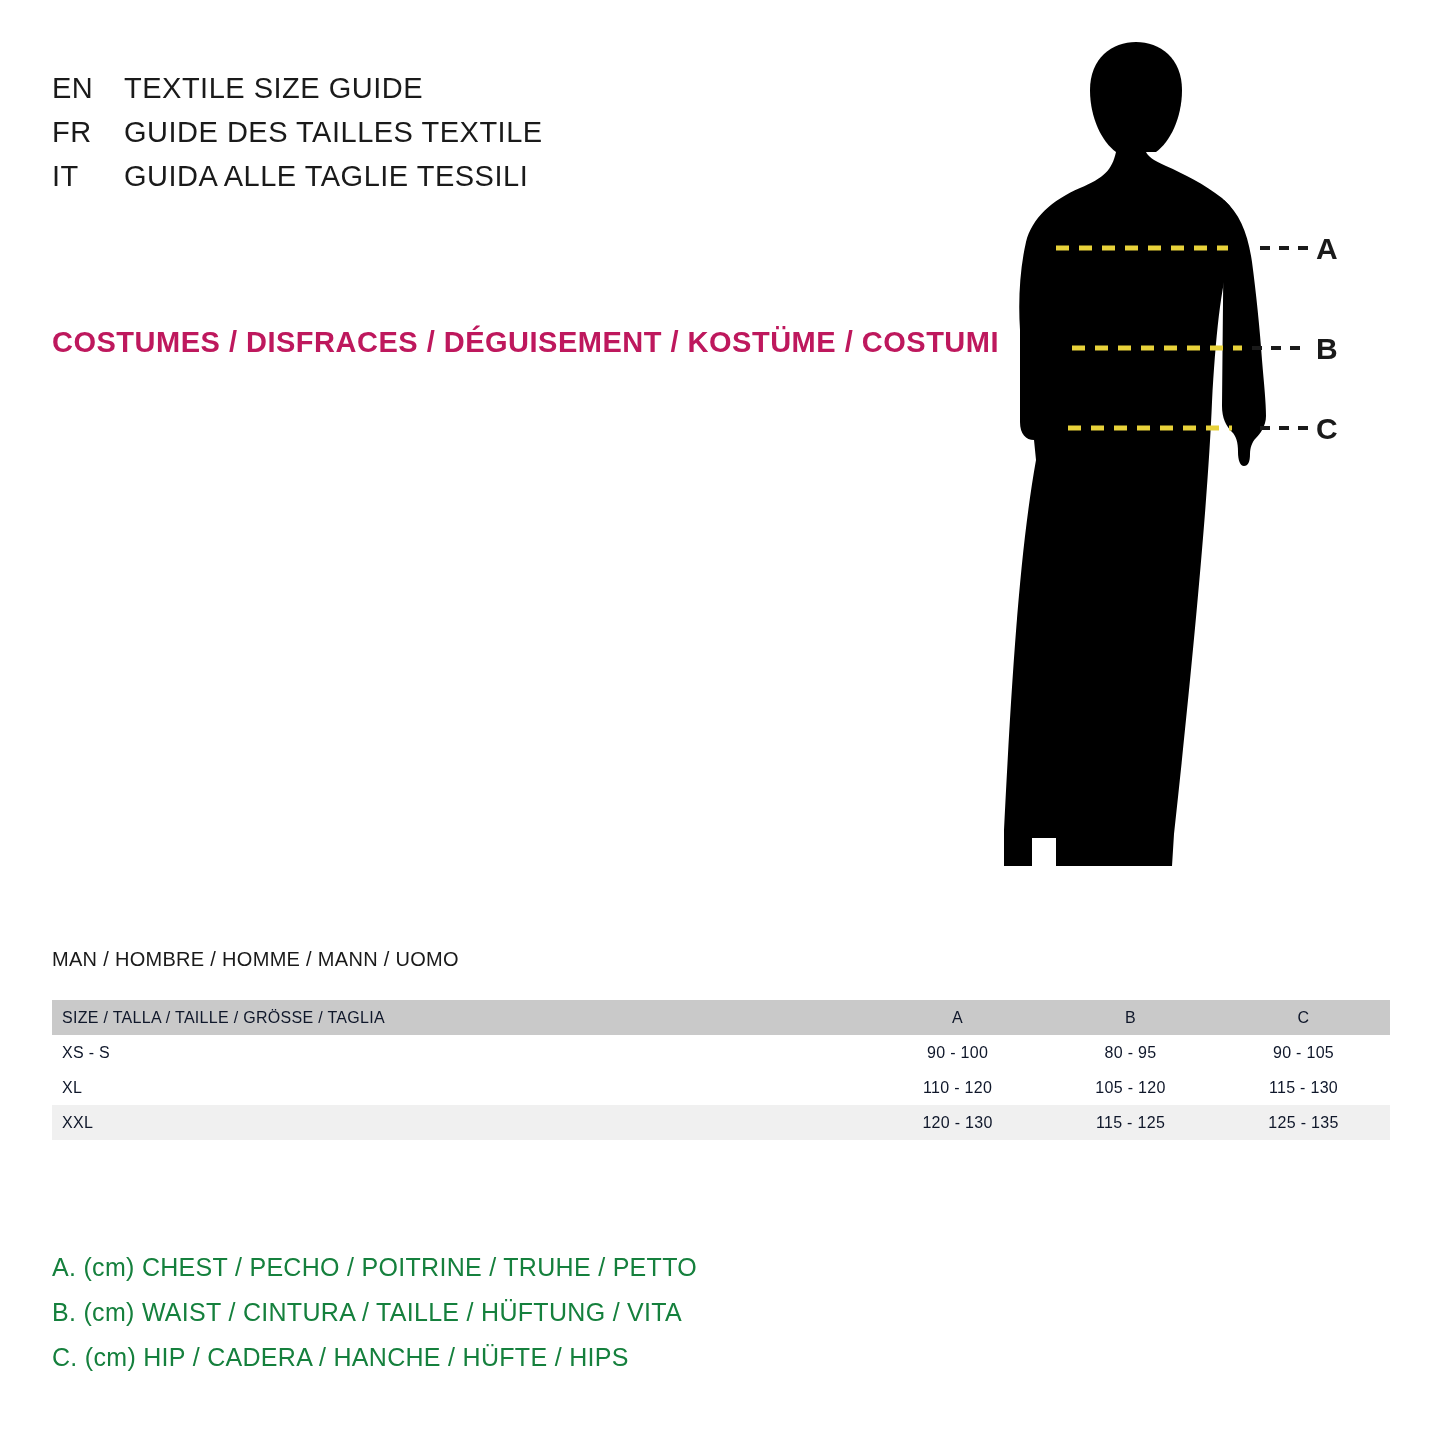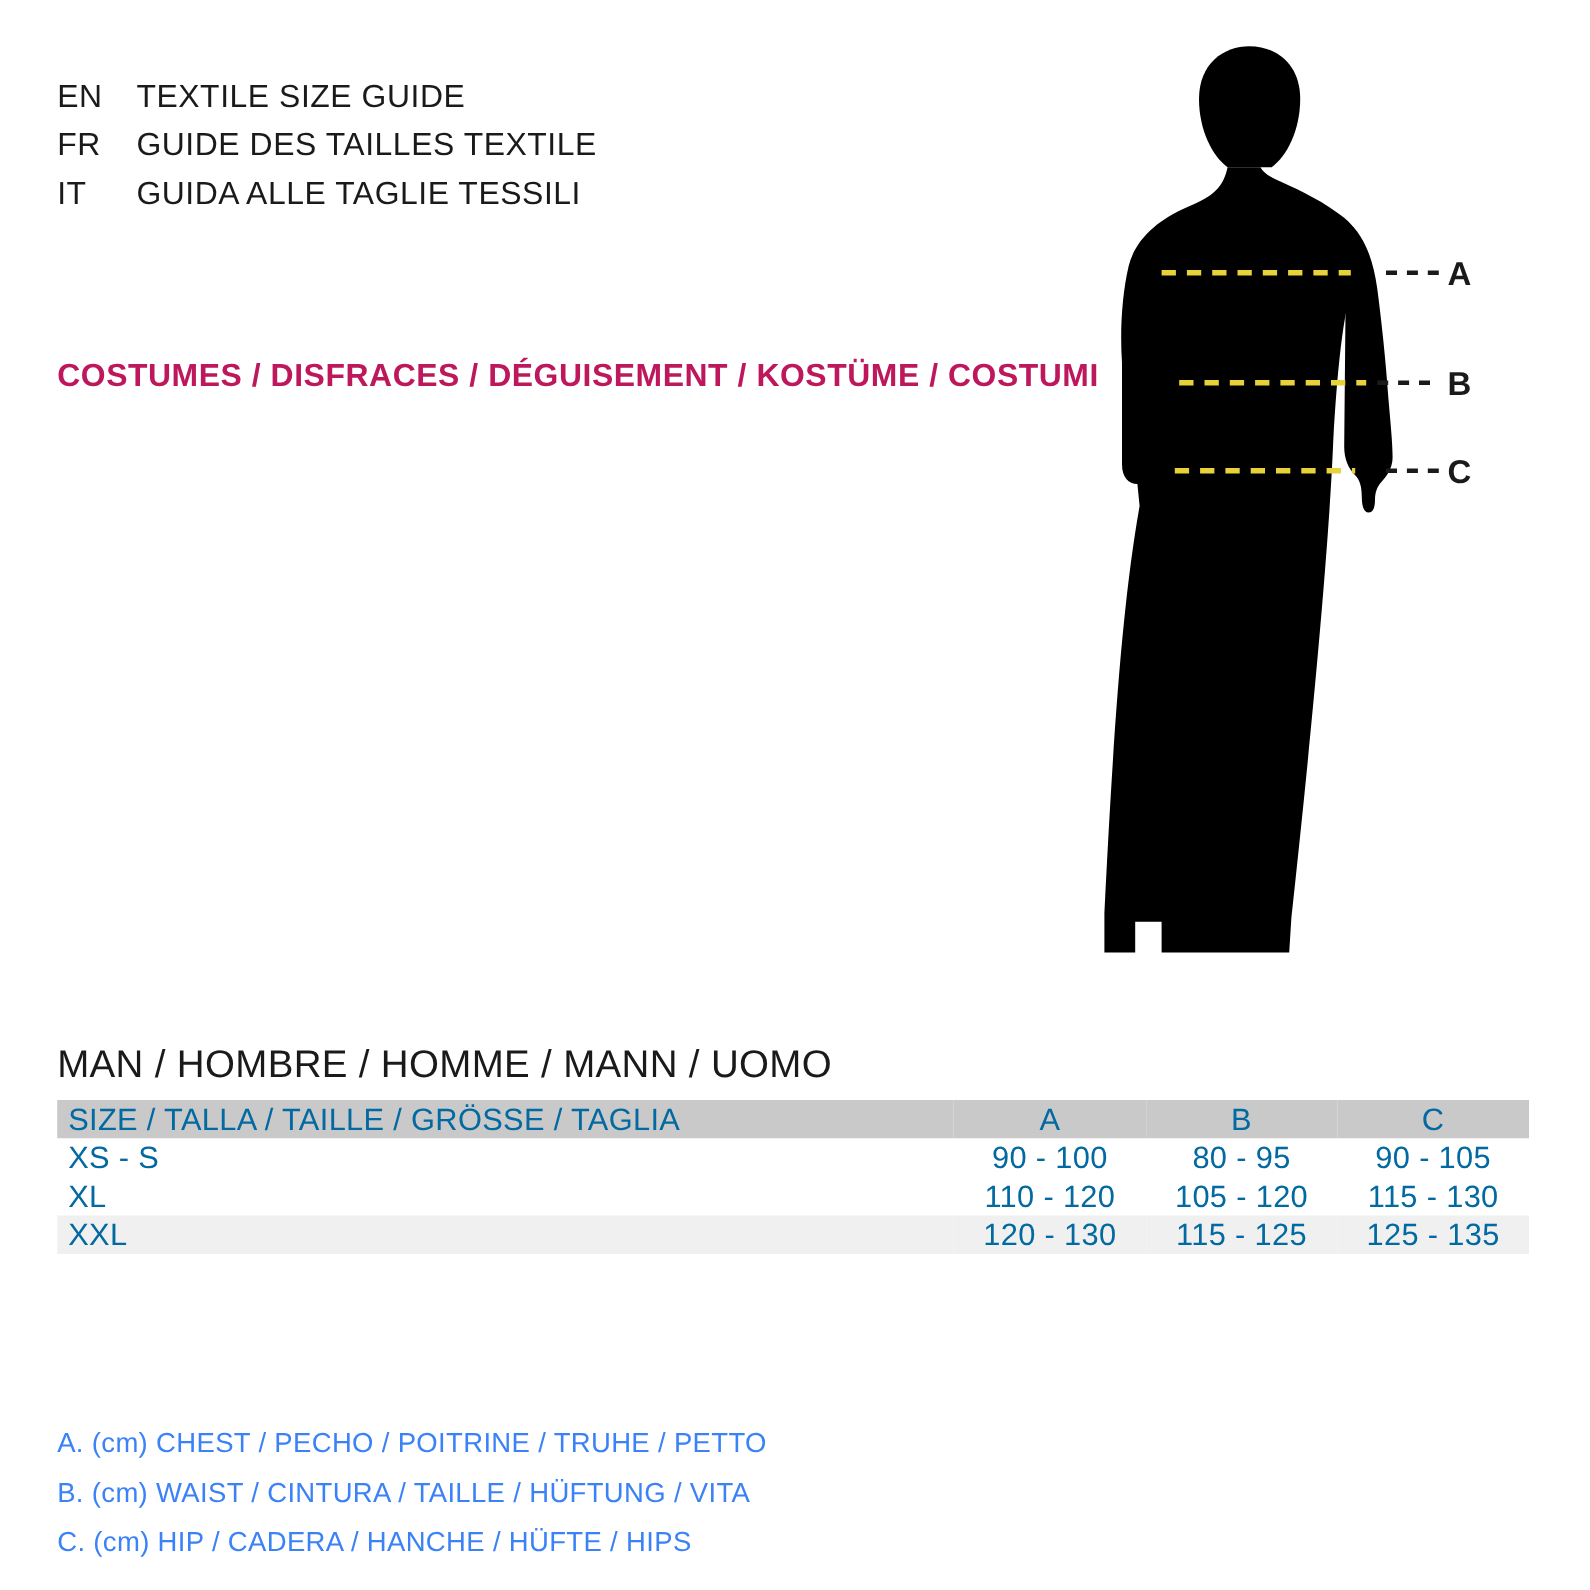--- a/index.html
+++ b/index.html
@@ -59,32 +59,32 @@
   }
   .figure-wrap svg {
     display: block;
   }
 
   
   .table-title {
     position: absolute;
     left: 52px;
     top: 948px;
-    font-size: 35px;
+    font-size: 20px;
     letter-spacing: 0.3px;
     color: #1a1a1a;
   }
   table.size-table {
     position: absolute;
     left: 52px;
     top: 1000px;
     width: 1338px;
     border-collapse: collapse;
-    font-size: 28px;
-    color: #0369a1;
+    font-size: 16px;
+    color: #0f172a;
   }
   table.size-table th,
   table.size-table td {
     padding: 0;
     height: 35px;
     font-weight: normal;
     letter-spacing: 0.3px;
   }
   table.size-table thead th {
     background: #c9c9c9;
@@ -111,22 +111,21 @@
   }
 
   
   .legend {
     position: absolute;
     left: 52px;
     top: 1245px;
     font-size: 25px;
     line-height: 45px;
     letter-spacing: 0.3px;
-    color: #3b82f6;
-    margin-top: 45px;
+    color: #15803d;
   }
 </style>
 </head>
 <body>
 
 <div class="lang-block">
   <div class="lang-row">
     <span class="lang-code">EN</span>
     <span class="lang-text">TEXTILE SIZE GUIDE</span>
   </div>

